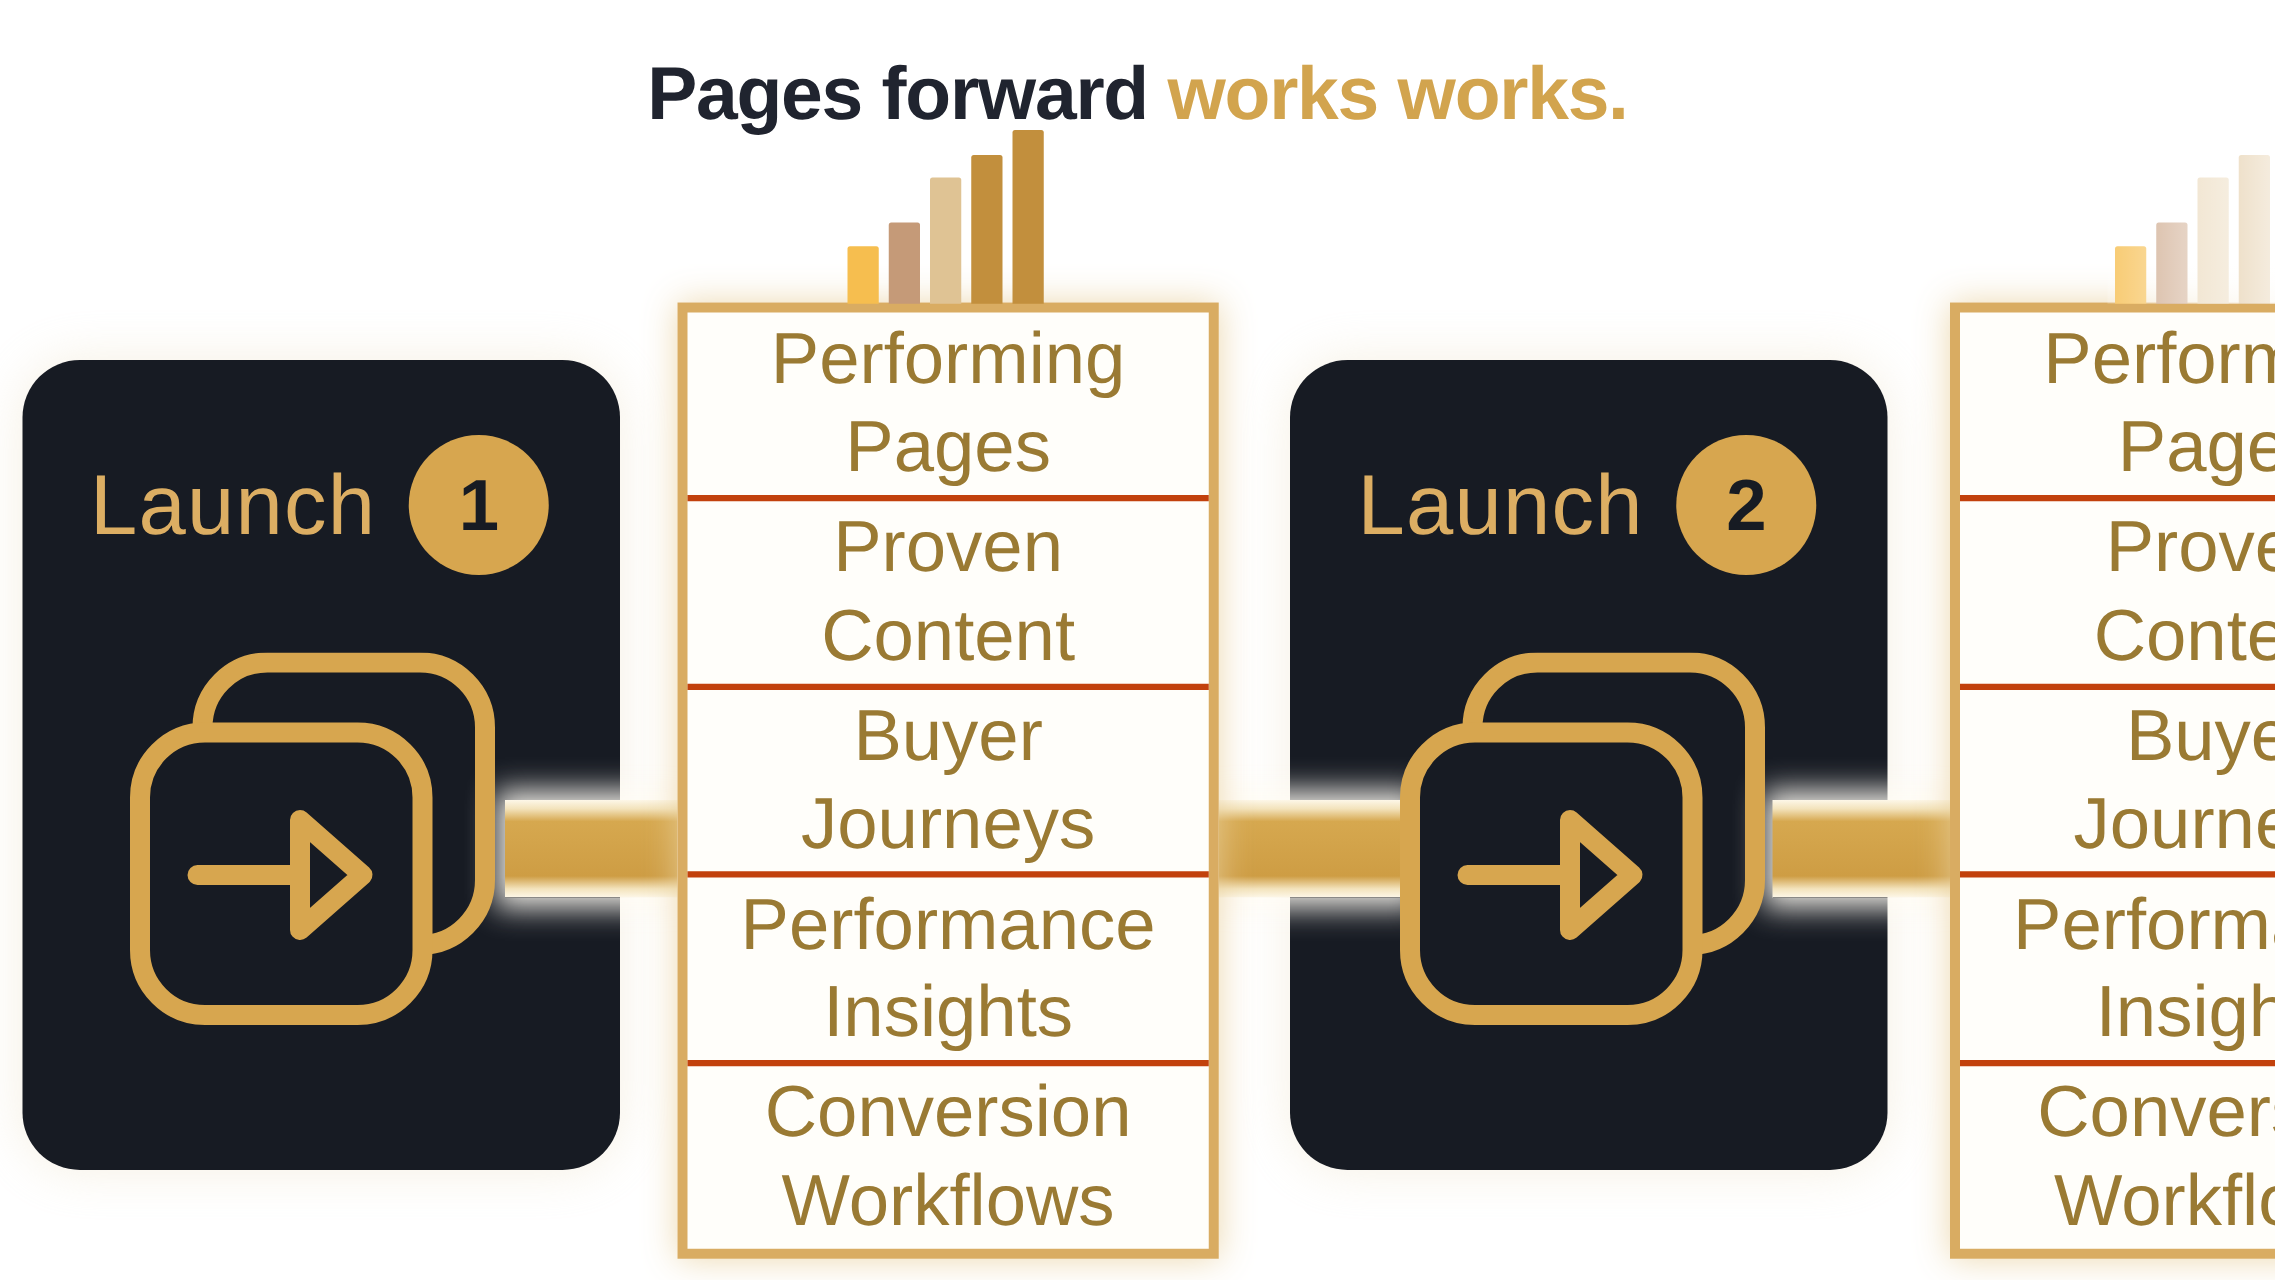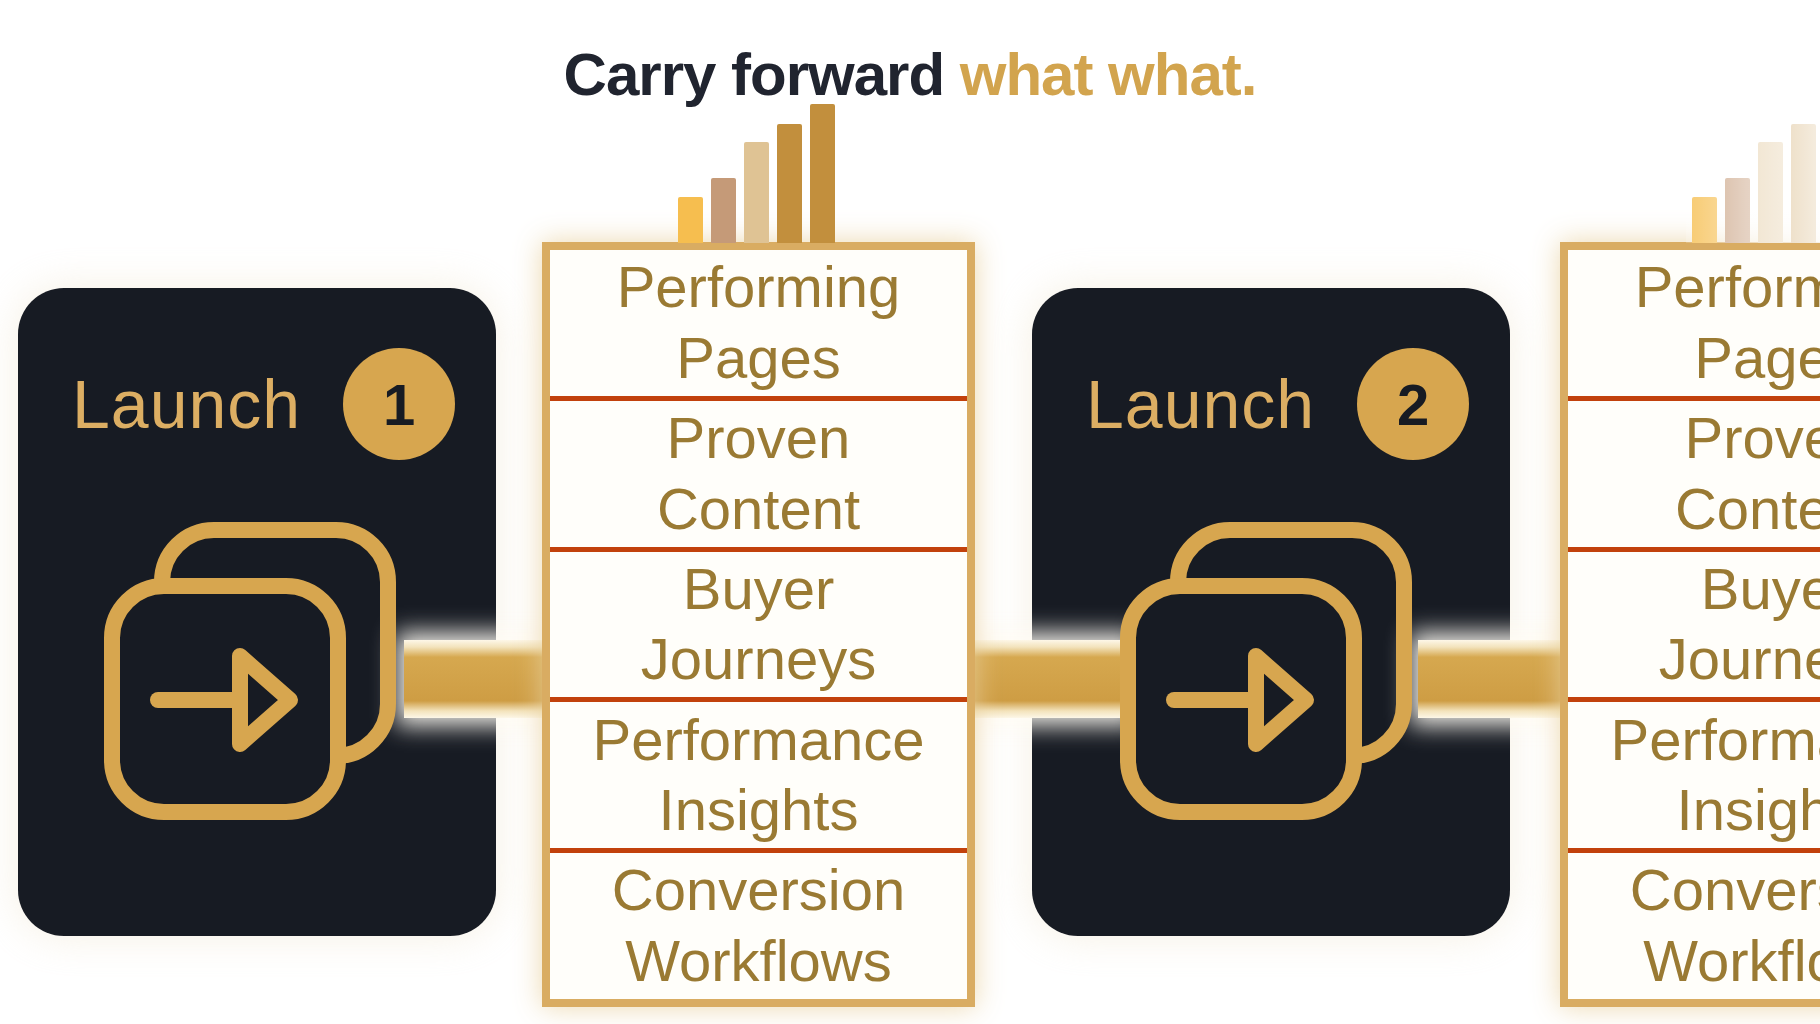--- a/index.html
+++ b/index.html
@@ -17,21 +17,21 @@
   
   .card{
     position:absolute;top:288px;width:478px;height:648px;
     background:#171B23;border-radius:46px;
     box-shadow:0 0 40px rgba(236,222,192,0.45);
   }
   .card1{left:18px;}
   .card2{left:1032px;}
   .launch-row{
     position:absolute;top:58px;left:54px;height:116px;
-    display:flex;align-items:center;gap:42px;
+    display:flex;align-items:center;gap:26px;
   }
   .launch-label{font-size:68px;font-weight:500;color:#DCAE63;letter-spacing:1px;}
   .num-circle{
     width:112px;height:112px;border-radius:50%;background:#D7A64F;
     color:#171B23;font-weight:800;font-size:58px;
     display:flex;align-items:center;justify-content:center;
   }
   
   .band{
     position:absolute;top:640px;height:78px;
@@ -72,21 +72,21 @@
     position:absolute;top:-10px;left:-6px;right:-40px;bottom:0;
     background:linear-gradient(90deg,
       rgba(255,255,255,0.18) 0%,rgba(255,255,255,0.55) 35%,
       rgba(255,255,255,0.82) 75%,rgba(255,255,255,0.95) 100%);
     pointer-events:none;
   }
 </style>
 </head>
 <body>
 
-<h1 class="title"><span>Carry forward </span><span class="gold">what what.</span></h1>
+<h1 class="title"><span>Pages forward </span><span class="gold">works works.</span></h1>
 
 <div class="card card1">
   <div class="launch-row">
     <span class="launch-label">Launch</span>
     <span class="num-circle">1</span>
   </div>
 </div>
 
 <div class="card card2">
   <div class="launch-row">

